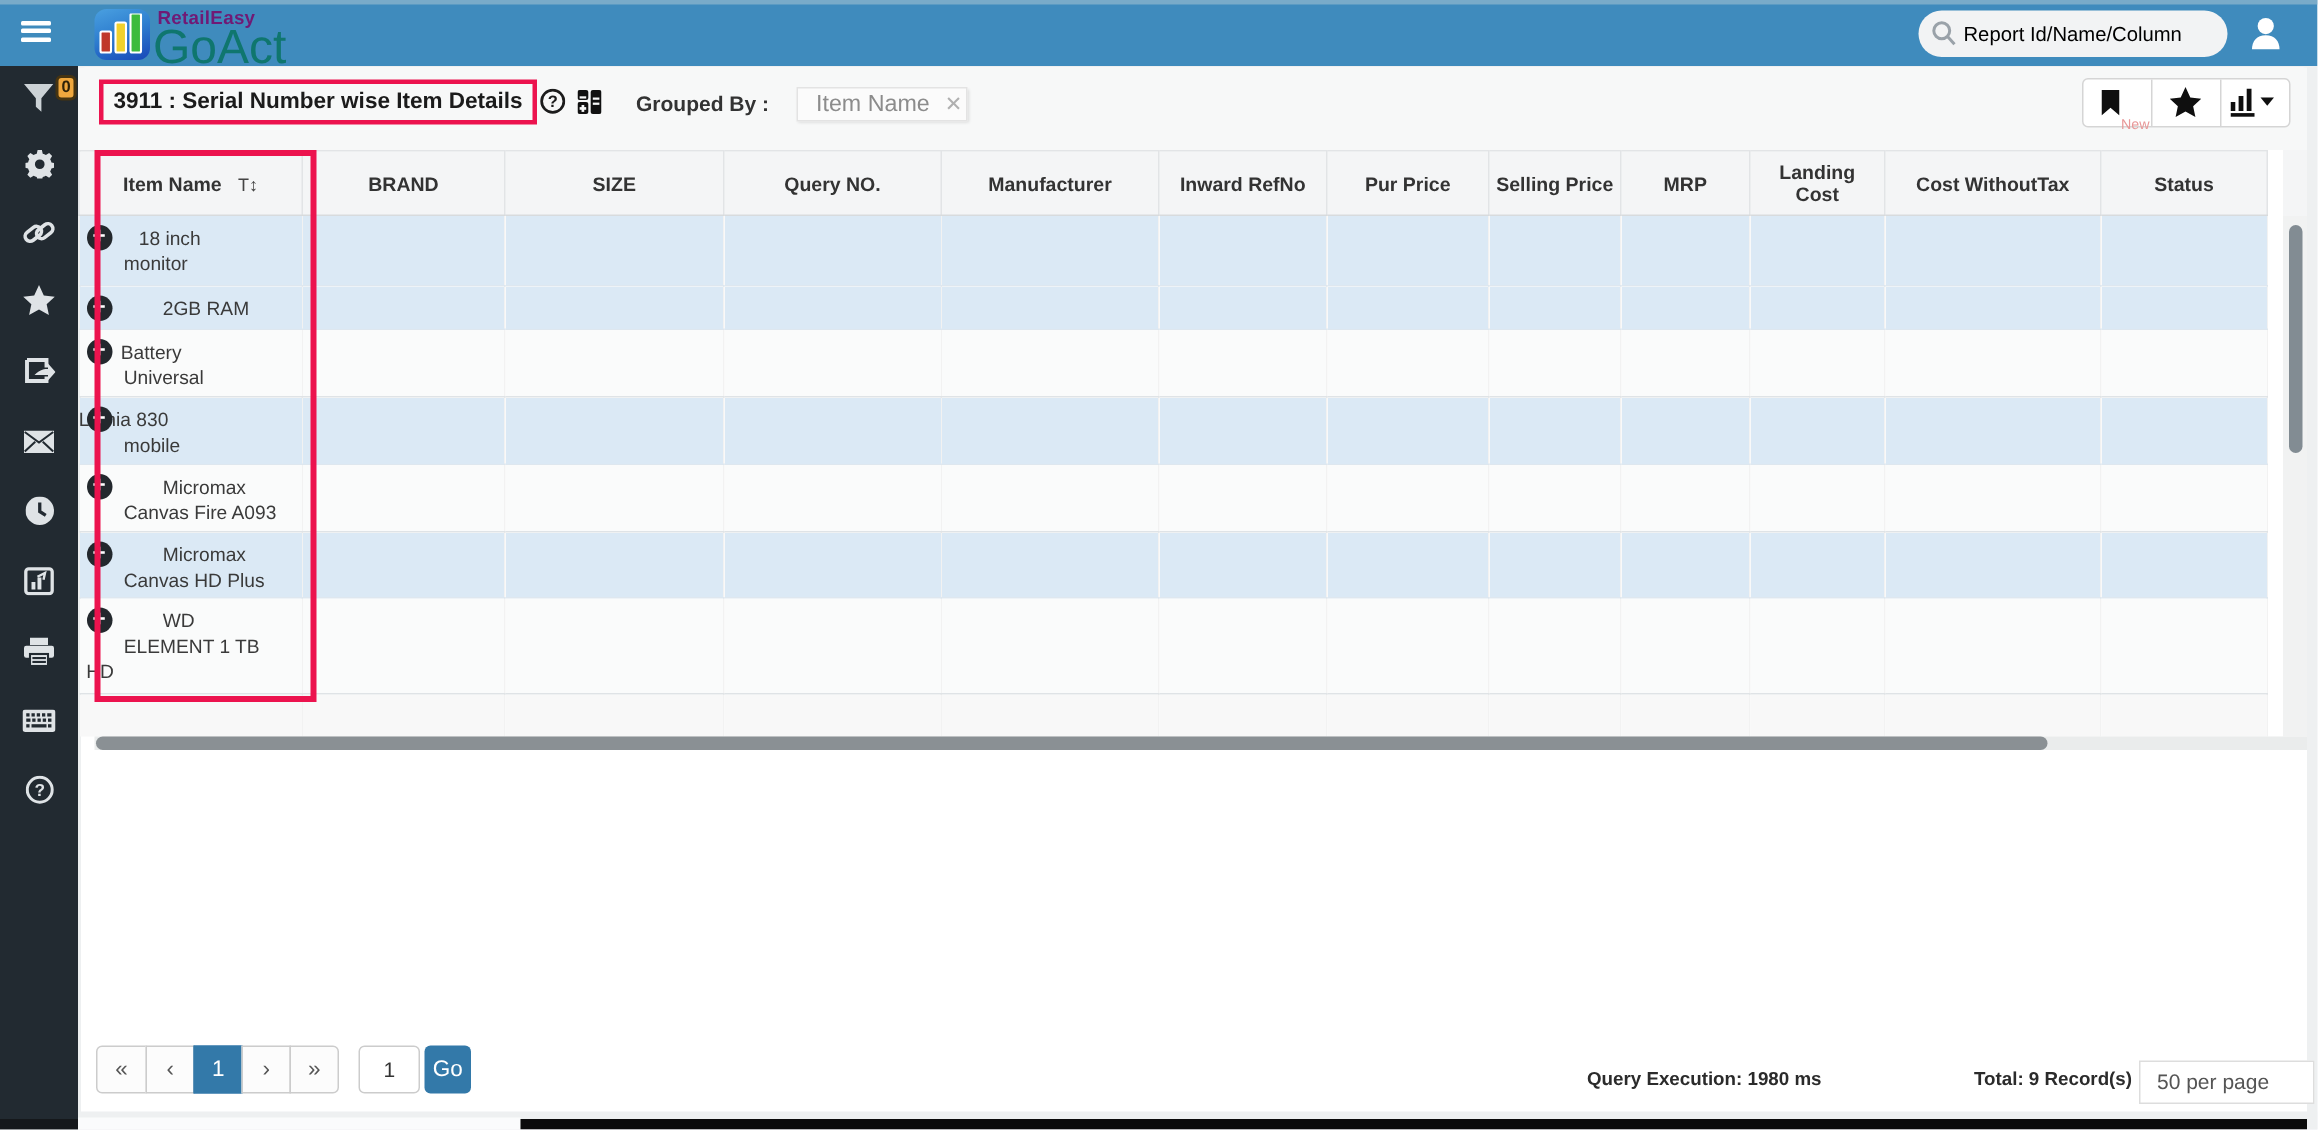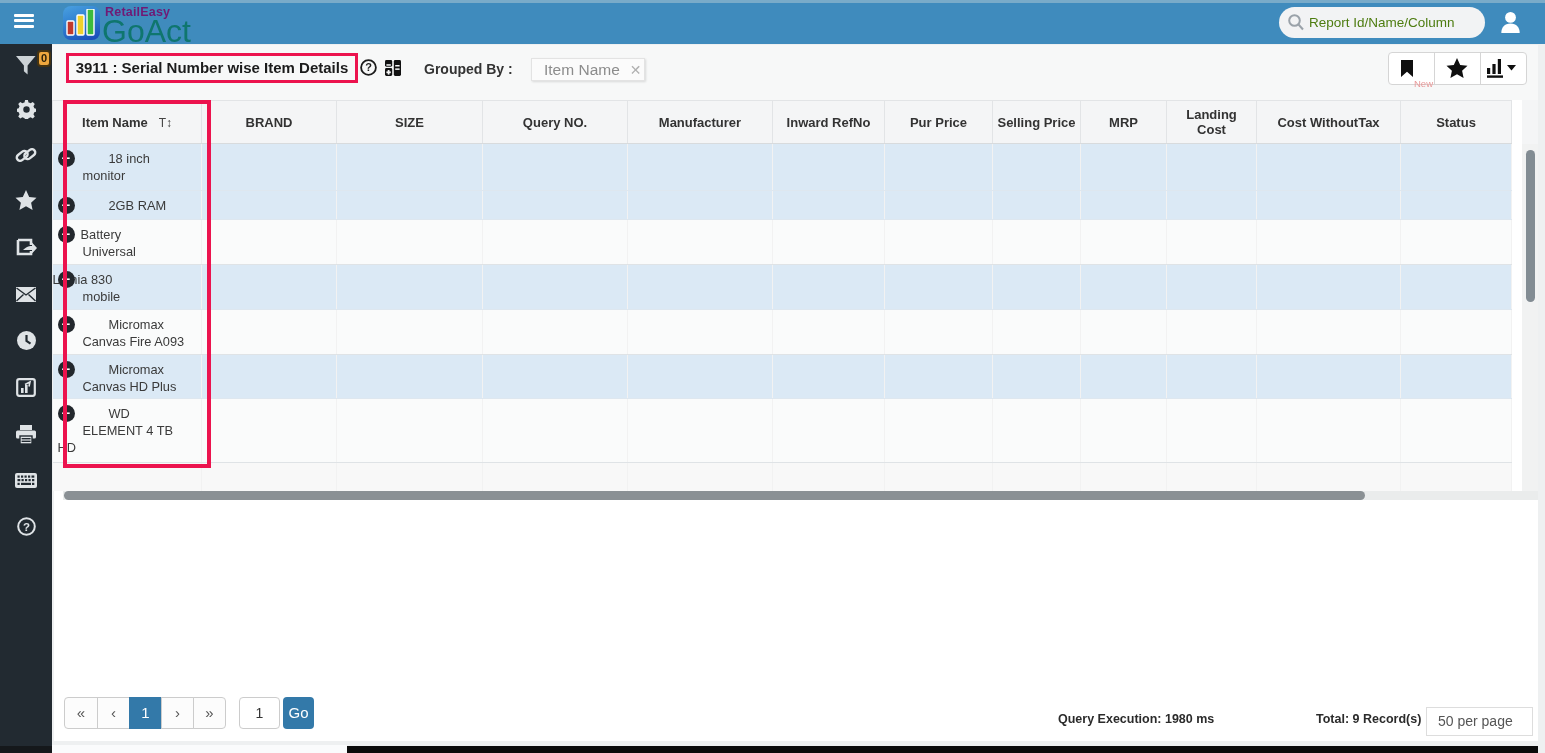--- a/index.html
+++ b/index.html
@@ -8,21 +8,21 @@
 .abs { position:absolute; }
 
 
 #topbar { position:absolute; left:0; top:0; width:1545px; height:44px; background:#3f8bbd; border-top:3px solid #79abc9; }
 #burger { position:absolute; left:14px; top:14px; width:20px; height:15px; }
 #burger div { height:2.8px; background:#fff; border-radius:1px; margin-bottom:2.6px; }
 #logoicon { position:absolute; left:63px; top:6px; width:37px; height:34px; border-radius:8px; background:linear-gradient(160deg,#4aa0e0 0%,#2f7fd0 45%,#1747b8 100%); }
 #retaileasy { position:absolute; left:105px; top:5px; color:#701a75; font-size:12.5px; font-weight:bold; letter-spacing:.2px; }
 #goact { position:absolute; left:102px; top:13px; color:#0f766e; font-size:32px; font-weight:normal; }
 #searchpill { position:absolute; left:1279px; top:7px; width:206px; height:31px; background:#f2f3f4; border-radius:16px; }
-#searchph { position:absolute; left:1309px; top:15px; color:#4d7c0f; font-size:13.5px; }
+#searchph { position:absolute; left:1309px; top:15px; color:#000000; font-size:13.5px; }
  
 
 #sidebar { position:absolute; left:0; top:44px; width:52px; height:709px; background:#222a31; }
 
 
 #card { position:absolute; left:54px; top:45px; width:1484px; height:702px; background:#fff; border-radius:3px; }
 #toolband { position:absolute; left:52px; top:45px; width:1486px; height:55px; background:#f7f8f8; }
 #titlebox { position:absolute; left:66px; top:53px; width:292px; height:30px; border:3px solid #ec134e; background:#f7f8f8; line-height:24px; text-align:center; font-size:15px; font-weight:bold; color:#1b1b1b; }
 #groupedby { position:absolute; left:424px; top:61px; font-size:14px; font-weight:bold; color:#333; }
 #chip { position:absolute; left:531px; top:58px; width:114px; height:23px; background:#fbfbfb; border:1px solid #e3e3e3; box-shadow:1px 1px 2px rgba(0,0,0,.12); font-size:15.5px; color:#8c8c8c; line-height:21px; padding-left:12px; }
@@ -52,21 +52,21 @@
 #htrack { position:absolute; left:63px; top:491px; width:1475px; height:9px; background:#eaecec; }
 #hthumb { position:absolute; left:64px; top:491px; width:1301px; height:9px; background:#8a9094; border-radius:5px; }
 
 
 .pgbtn { position:absolute; top:697px; height:32px; background:#fcfcfc; border:1px solid #ccc; text-align:center; color:#555; font-size:15px; line-height:30px; }
 #pg1 { background:#3379a9; color:#fff; border-color:#3379a9; }
 #pginput { position:absolute; left:239px; top:697px; width:41px; height:32px; border:1px solid #ccc; border-radius:4px; background:#fff; text-align:center; line-height:30px; font-size:14px; color:#333; }
 #pggo { position:absolute; left:283px; top:697px; width:31px; height:32px; background:#3379a9; border-radius:4px; color:#fff; text-align:center; line-height:32px; font-size:15px; }
 #qexec { position:absolute; left:1058px; top:712px; font-size:12.5px; font-weight:bold; color:#2b2b2b; }
 #totrec { position:absolute; left:1316px; top:712px; font-size:12.5px; font-weight:bold; color:#2b2b2b; }
-#perpage { position:absolute; left:1426px; top:707px; width:107px; height:29px; background:#fff; border:1px solid #ddd; font-size:14px; color:#555; line-height:27px; padding-left:11px; }
+#perpage { position:absolute; left:1426px; top:707px; width:117px; height:29px; background:#fff; border:1px solid #ddd; font-size:14px; color:#555; line-height:27px; padding-left:11px; }
 
 #botgray { position:absolute; left:52px; top:741px; width:1493px; height:12px; background:#eef0f1; }
 #botblack { position:absolute; left:347px; top:746px; width:1191px; height:7px; background:#0b0b0b; }
 </style>
 </head>
 <body>
 <div id="card"></div>
 <div id="toolband"></div>
 
 <div id="topbar"></div>
@@ -223,21 +223,21 @@
           <th>Pur Price</th>
           <th>Selling Price</th>
           <th>MRP</th>
           <th>Landing<br>Cost</th>
           <th>Cost WithoutTax</th>
           <th>Status</th>
 </tr>
 <tr class="blue" style="height:47px">
           <td class="cell1">
             <span class="plus">+</span>
-            <div class="c1line" style="margin-left:56px">18 inch</div>
+            <div class="c1line" style="margin-left:40px">18 inch</div>
             <div class="c1line" style="margin-left:30px">monitor</div>
           </td>
           <td></td>
           <td></td>
           <td></td>
           <td></td>
           <td></td>
           <td></td>
           <td></td>
           <td></td>
@@ -331,21 +331,21 @@
           <td></td>
           <td></td>
           <td></td>
           <td></td>
           <td></td>
         </tr>
 <tr class="white" style="height:64px">
           <td class="cell1">
             <span class="plus">+</span>
             <div class="c1line" style="margin-left:56px">WD</div>
-            <div class="c1line" style="margin-left:30px">ELEMENT 4 TB</div>
+            <div class="c1line" style="margin-left:30px">ELEMENT 1 TB</div>
             <div class="c1line" style="margin-left:5px">HD</div>
           </td>
           <td></td>
           <td></td>
           <td></td>
           <td></td>
           <td></td>
           <td></td>
           <td></td>
           <td></td>

